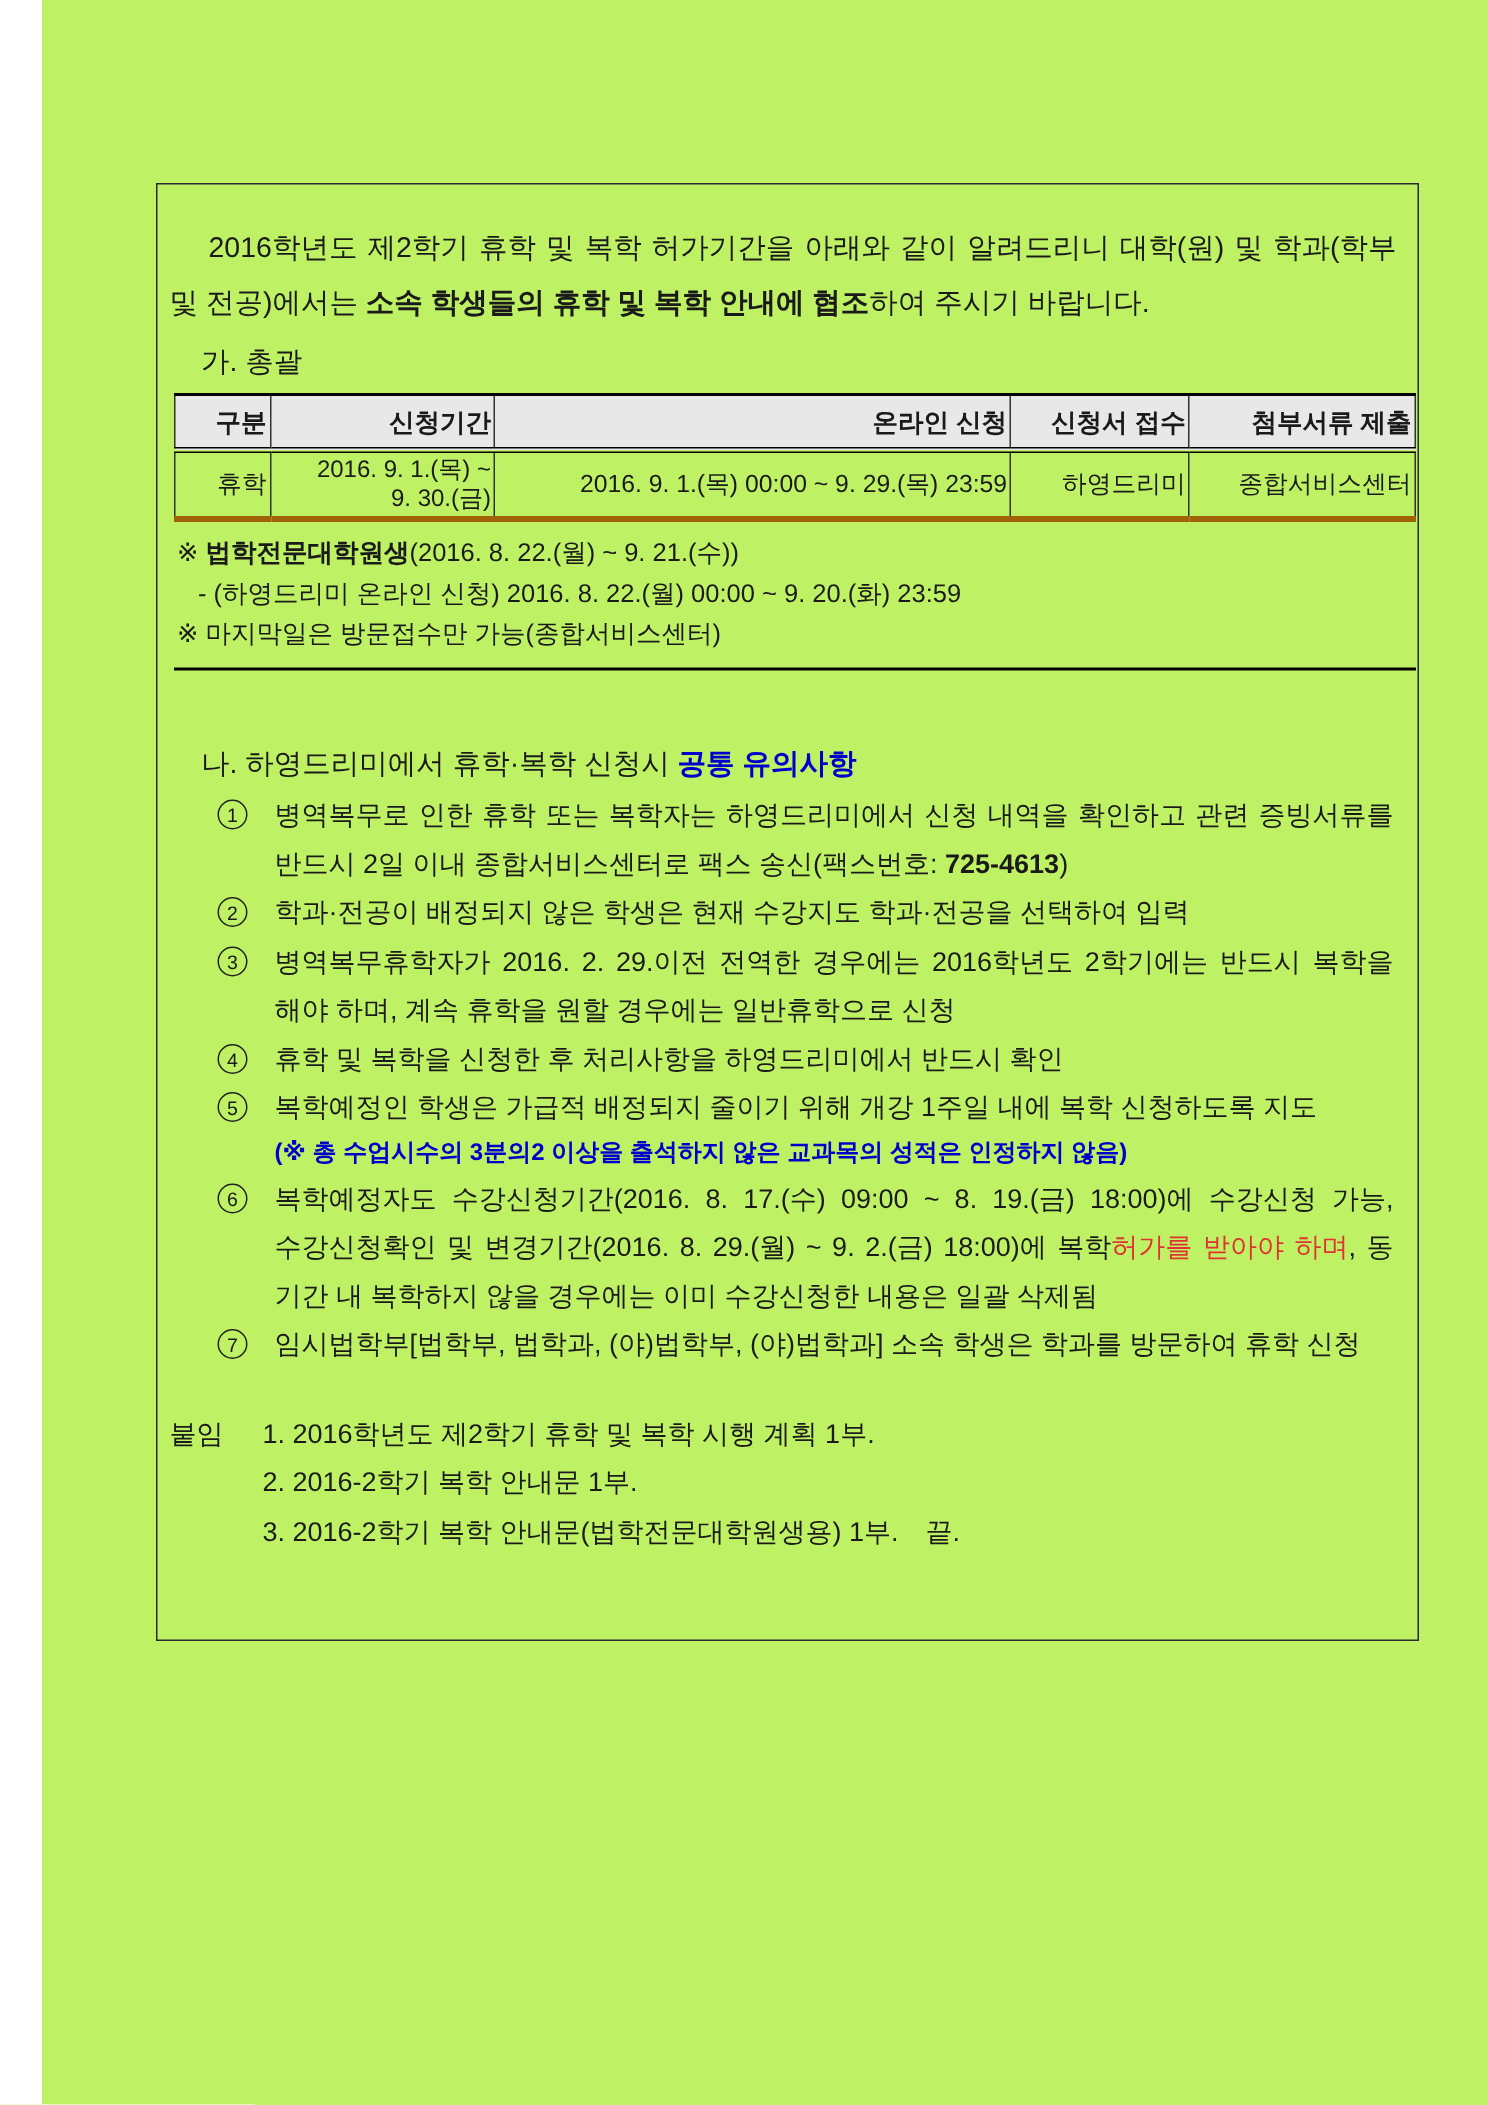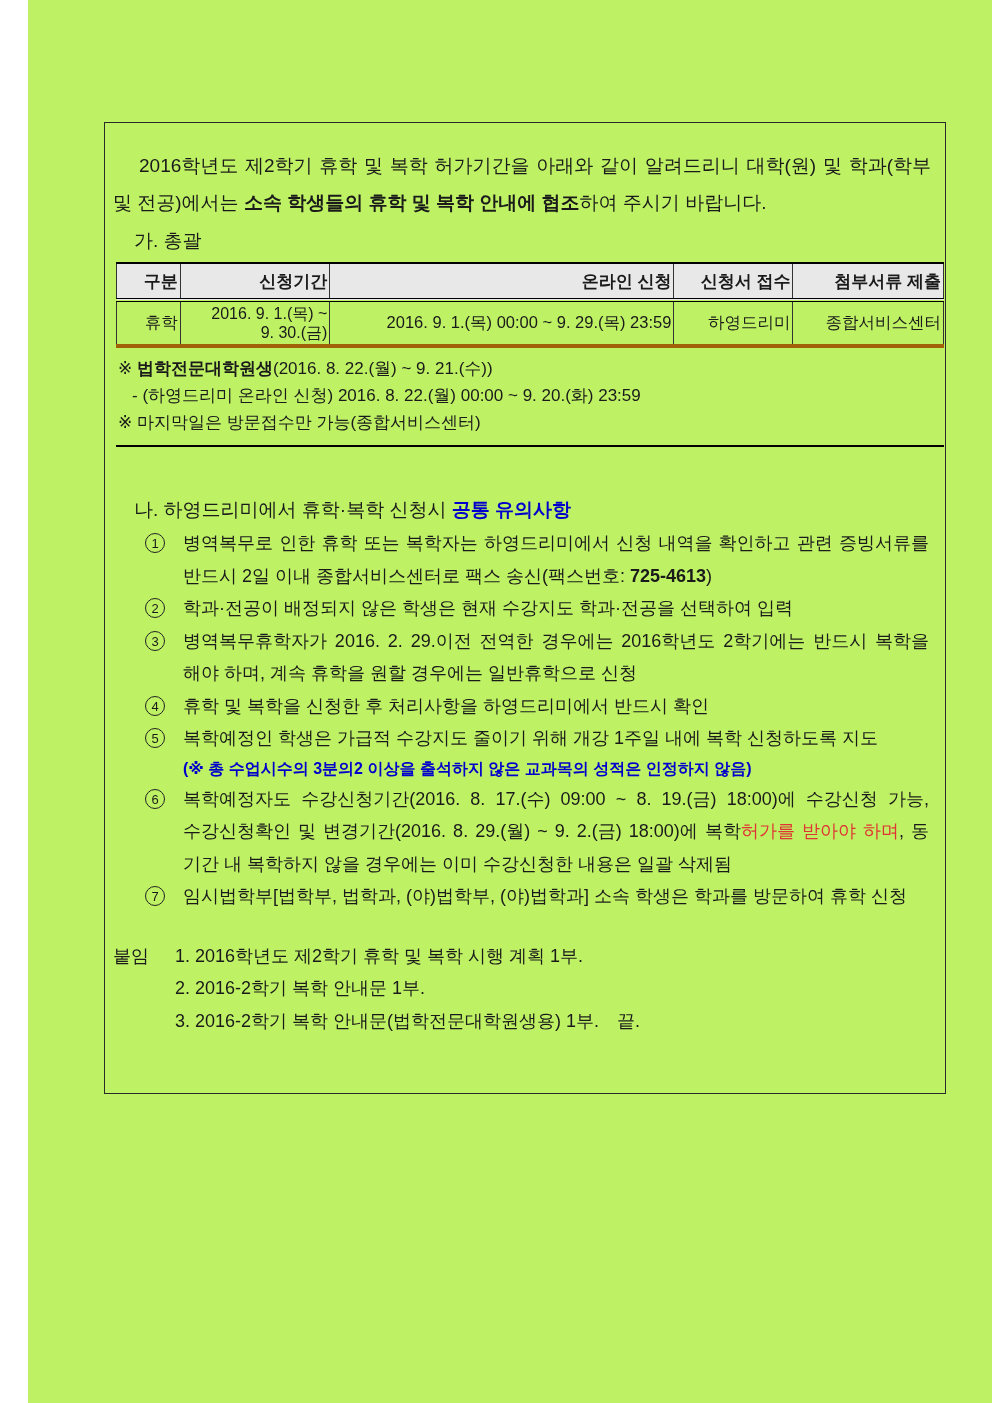--- a/index.html
+++ b/index.html
@@ -152,21 +152,21 @@
 
       <div class="item">
         <span class="circ">3</span><span>병역복무휴학자가 2016. 2. 29.이전 전역한 경우에는 2016학년도 2학기에는 반드시 복학을 해야 하며, 계속 휴학을 원할 경우에는 일반휴학으로 신청</span>
       </div>
 
       <div class="item">
         <span class="circ">4</span><span>휴학 및 복학을 신청한 후 처리사항을 하영드리미에서 반드시 확인</span>
       </div>
 
       <div class="item">
-        <span class="circ">5</span><span>복학예정인 학생은 가급적 수강지도 줄이기 위해 개강 1주일 내에 복학 신청하도록 지도</span>
+        <span class="circ">5</span><span>복학예정인 학생은 가급적 배정되지 줄이기 위해 개강 1주일 내에 복학 신청하도록 지도</span>
       </div>
       <div class="item-note">(※ 총 수업시수의 3분의2 이상을 출석하지 않은 교과목의 성적은 인정하지 않음)</div>
 
       <div class="item">
         <span class="circ">6</span><span>복학예정자도 수강신청기간(2016. 8. 17.(수) 09:00 ~ 8. 19.(금) 18:00)에 수강신청 가능, 수강신청확인 및 변경기간(2016. 8. 29.(월) ~ 9. 2.(금) 18:00)에 복학</span><span class="red">허가를 받아야 하며</span><span>, 동 기간 내 복학하지 않을 경우에는 이미 수강신청한 내용은 일괄 삭제됨</span>
       </div>
 
       <div class="item">
         <span class="circ">7</span><span>임시법학부[법학부, 법학과, (야)법학부, (야)법학과] 소속 학생은 학과를 방문하여 휴학 신청</span>
       </div>

